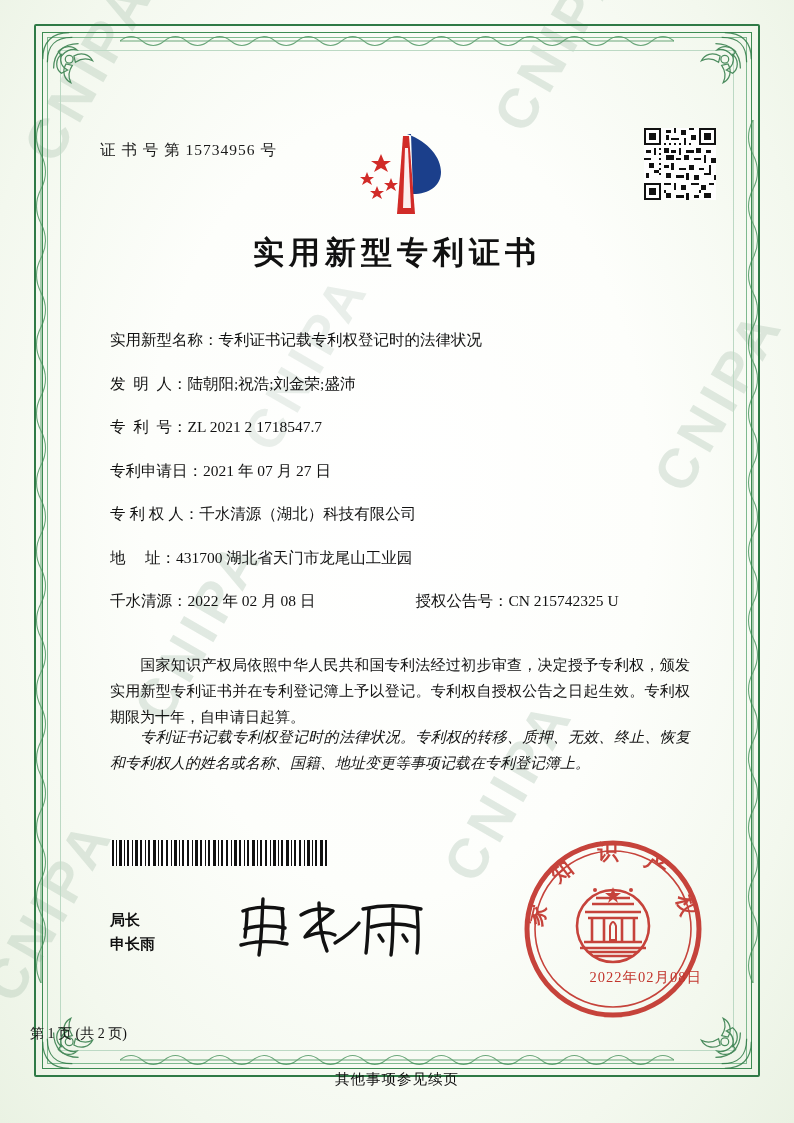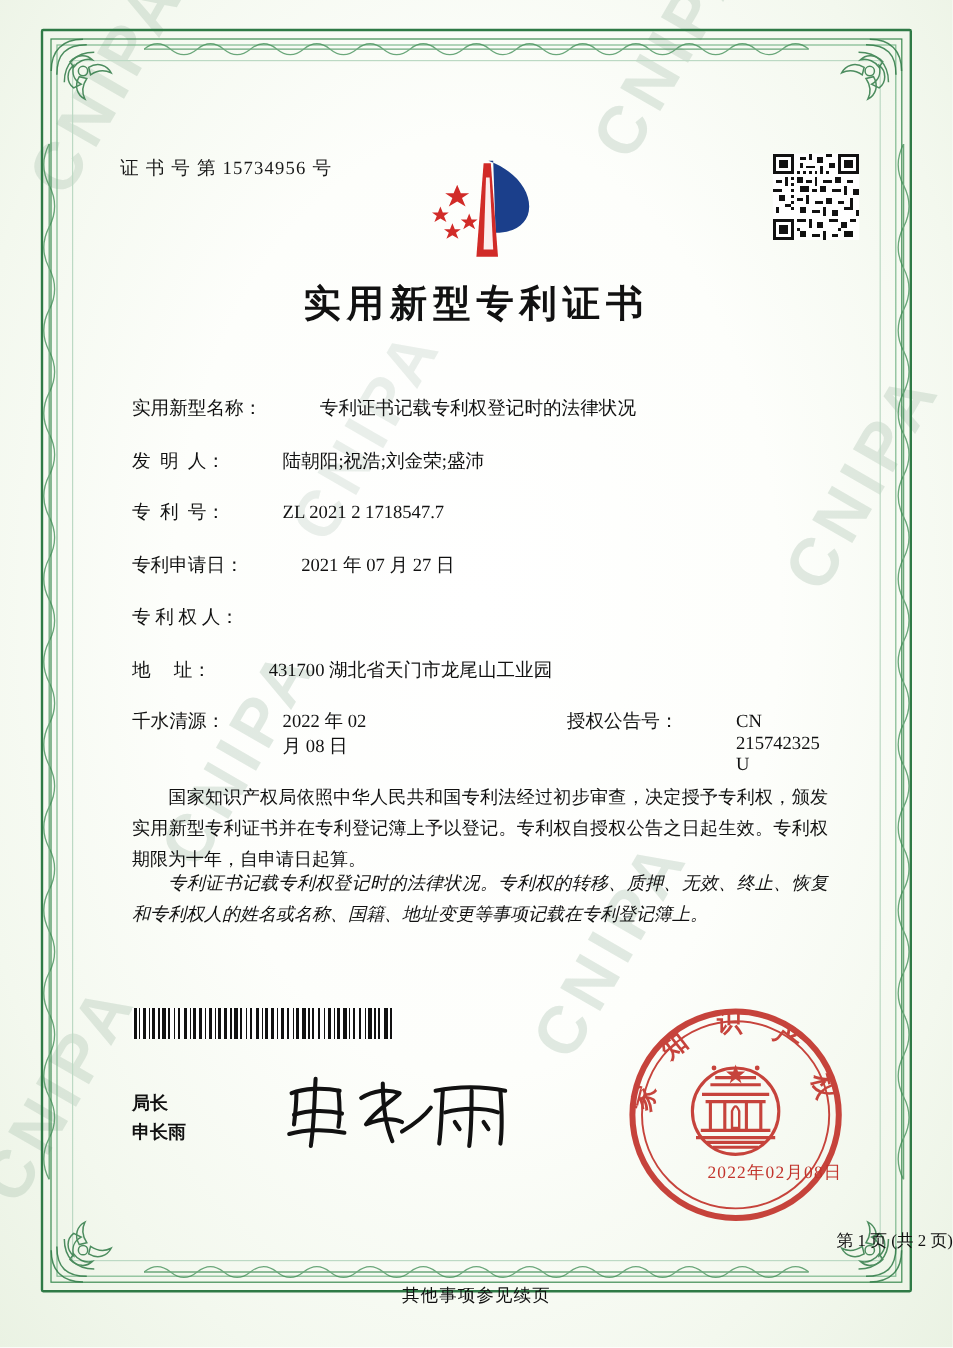--- a/index.html
+++ b/index.html
@@ -76,21 +76,21 @@
   .wm.a{font-size:56px;left:10px;top:140px;transform:rotate(-60deg);transform-origin:left top;}
   .wm.b{font-size:56px;left:480px;top:110px;transform:rotate(-60deg);transform-origin:left top;}
   .wm.c{font-size:56px;left:640px;top:470px;transform:rotate(-60deg);transform-origin:left top;}
   .wm.d{font-size:56px;left:120px;top:700px;transform:rotate(-60deg);transform-origin:left top;}
   .wm.e{font-size:56px;left:-30px;top:980px;transform:rotate(-60deg);transform-origin:left top;}
   .wm.f{font-size:56px;left:430px;top:860px;transform:rotate(-60deg);transform-origin:left top;}
   .wm.g{font-size:54px;left:230px;top:430px;transform:rotate(-60deg);transform-origin:left top;color:rgba(175,195,180,.26)}
 
   
   .cert-no{
-    position:absolute;left:100px;top:130px;
+    position:absolute;left:100px;top:140px;
     font-size:15.5px;color:#1a1a1a;letter-spacing:1px;
   }
   .logo{
     position:absolute;left:345px;top:128px;width:110px;height:96px;
   }
   .qr{
     position:absolute;right:78px;top:128px;width:72px;height:72px;
     background:#fff;
   }
   .qr svg{display:block}
@@ -101,21 +101,21 @@
     font-size:31px;font-weight:700;letter-spacing:5px;
     color:#111;
     font-family:"Liberation Serif","DejaVu Serif",serif;
   }
 
   
   .fields{
     position:absolute;left:110px;top:330px;width:580px;
     font-size:15.5px;color:#111;
   }
-  .row{display:flex;align-items:baseline;margin-bottom:22.5px;gap:48px;}
+  .row{display:flex;align-items:baseline;margin-bottom:22.5px;}
   .lbl{white-space:pre;}
   .val{margin-left:0;}
   .row.two .seg2{margin-left:100px;}
 
   
   .para{
     position:absolute;left:110px;width:580px;
     font-size:15px;line-height:26px;color:#111;
     text-align:justify;
   }
@@ -144,22 +144,22 @@
   }
   .seal svg{display:block}
   .seal-date{
     position:absolute;right:92px;top:968px;
     font-size:14.5px;color:#c2342c;letter-spacing:1px;
     font-family:"Liberation Serif","DejaVu Serif",serif;
   }
 
   
   .page-no{
-    position:absolute;left:0;right:0;top:1025px;text-align:right;
-    font-size:14px;color:#111;
+    position:absolute;left:0;right:0;top:1025px;text-align:left;
+    font-size:14px;color:#111;padding-left:30px;
   }
   .footnote{
     position:absolute;left:0;right:0;top:1070px;text-align:center;
     font-size:14.5px;color:#111;letter-spacing:1px;
   }
 </style>
 </head>
 <body>
 
 <div class="page">
@@ -392,20 +392,21 @@
     <div class="row">
       <span class="lbl">专  利  号：</span>
       <span class="val">ZL 2021 2 1718547.7</span>
     </div>
     <div class="row">
       <span class="lbl">专利申请日：</span>
       <span class="val">2021 年 07 月 27 日</span>
     </div>
     <div class="row">
       <span class="lbl">专 利 权 人：</span>
+      <span class="val">千水清源（湖北）科技有限公司</span>
     </div>
     <div class="row">
       <span class="lbl">地     址：</span>
       <span class="val">431700 湖北省天门市龙尾山工业园</span>
     </div>
     <div class="row two">
       <span class="lbl">千水清源：</span>
       <span class="val">2022 年 02 月 08 日</span>
       <span class="lbl seg2">授权公告号：</span>
       <span class="val">CN 215742325 U</span>

